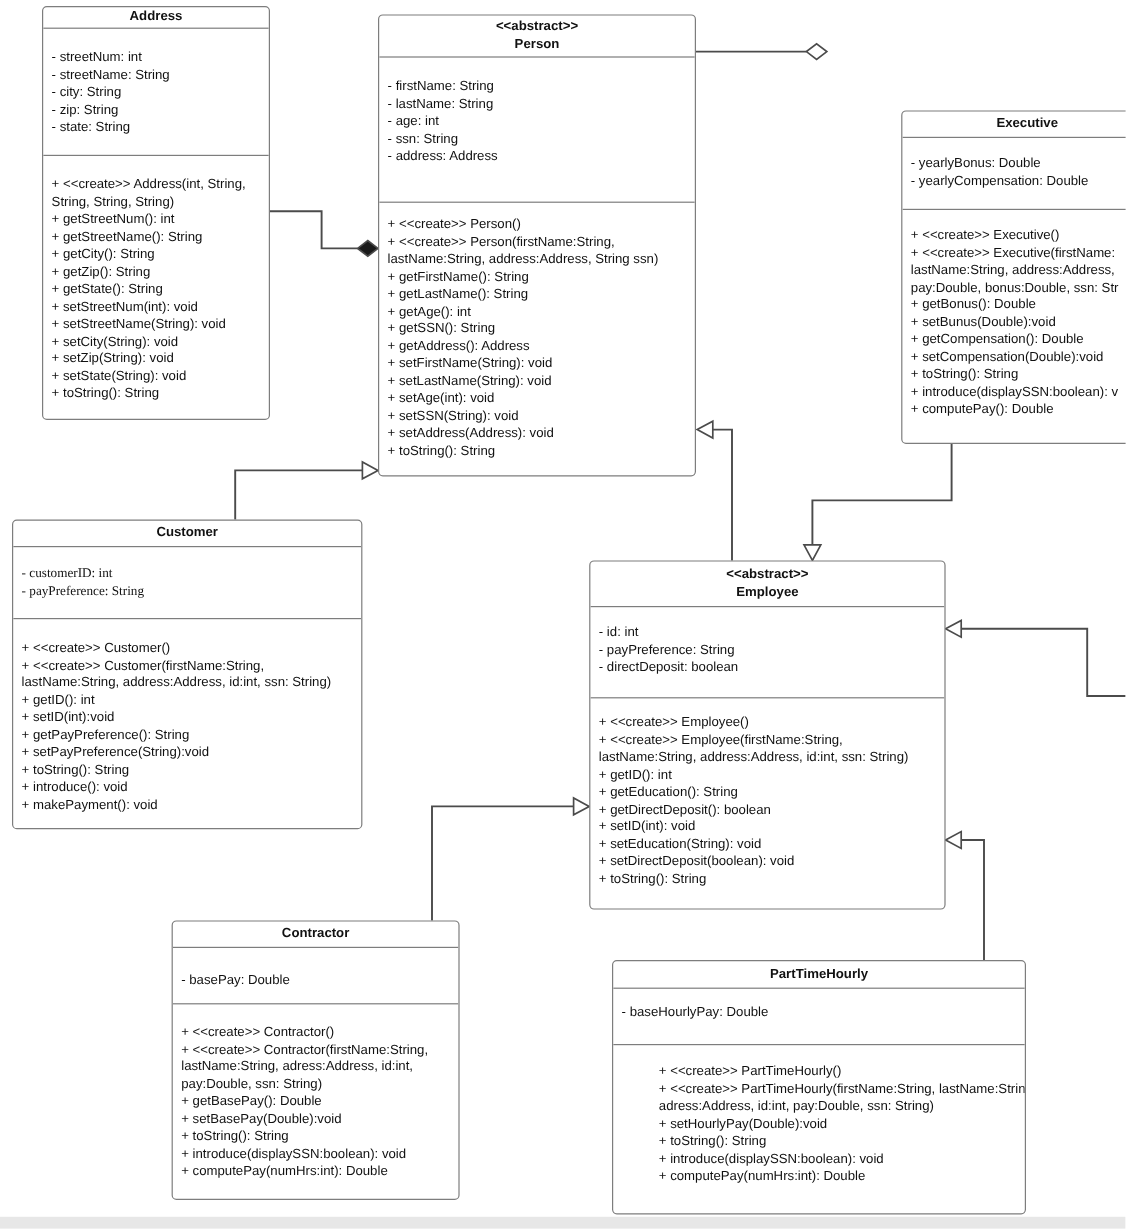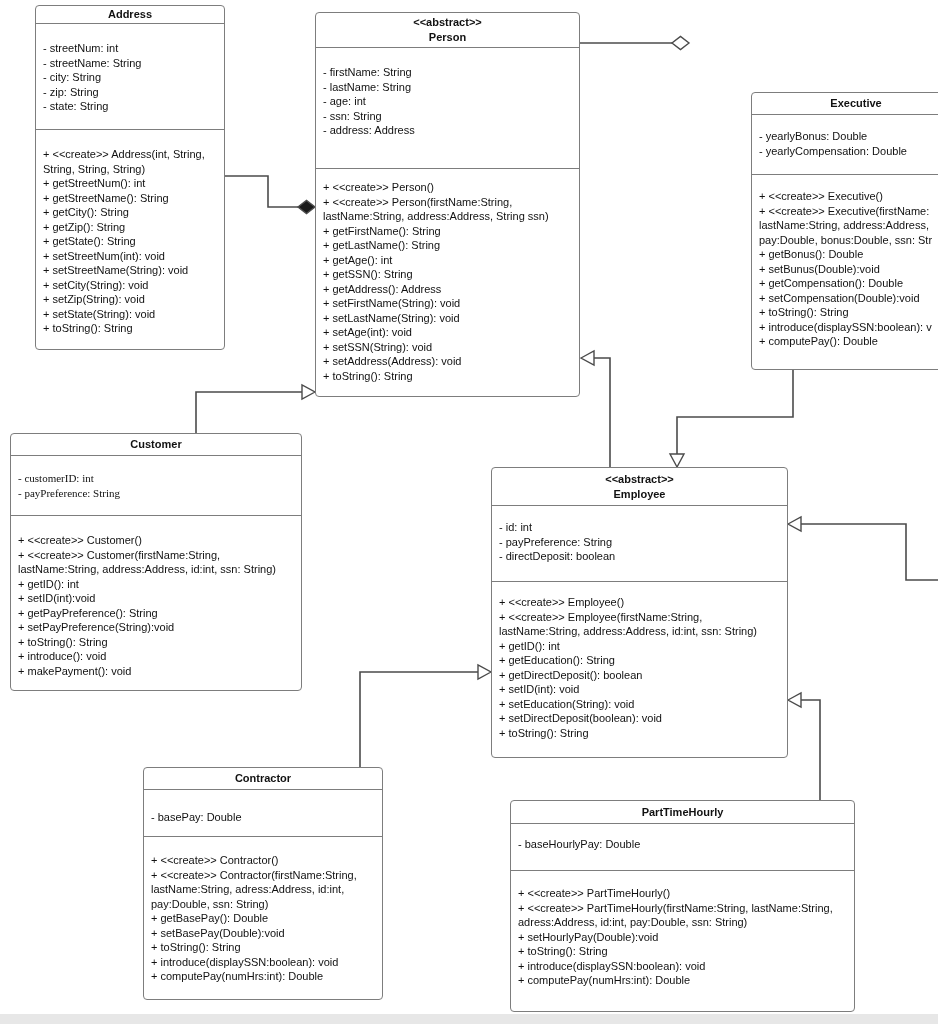--- a/index.html
+++ b/index.html
@@ -212,21 +212,21 @@
         <div class="uml-line">+ computePay(numHrs:int): Double</div>
       </div>
     </div>
     <div class="uml-class" style="left: 510px; top: 800px; width: 345px; height: 212px;">
       <div class="uml-head" style="height: 23px;">
         <div class="uml-line">PartTimeHourly</div>
       </div>
       <div class="uml-sec with-border" style="height: 47px; padding-top: 13px;">
         <div class="uml-line">- baseHourlyPay: Double</div>
       </div>
-      <div class="uml-sec" style="height: 140px; padding-top: 15px;">
+      <div class="uml-sec" style="height: 140px; padding-top: 15px; margin-left: 31px;">
         <div class="uml-line">+ &lt;&lt;create&gt;&gt; PartTimeHourly()</div>
         <div class="uml-line">+ &lt;&lt;create&gt;&gt; PartTimeHourly(firstName:String, lastName:String,</div>
         <div class="uml-line">adress:Address, id:int, pay:Double, ssn: String)</div>
         <div class="uml-line">+ setHourlyPay(Double):void</div>
         <div class="uml-line">+ toString(): String</div>
         <div class="uml-line">+ introduce(displaySSN:boolean): void</div>
         <div class="uml-line">+ computePay(numHrs:int): Double</div>
       </div>
     </div>
   </div>

